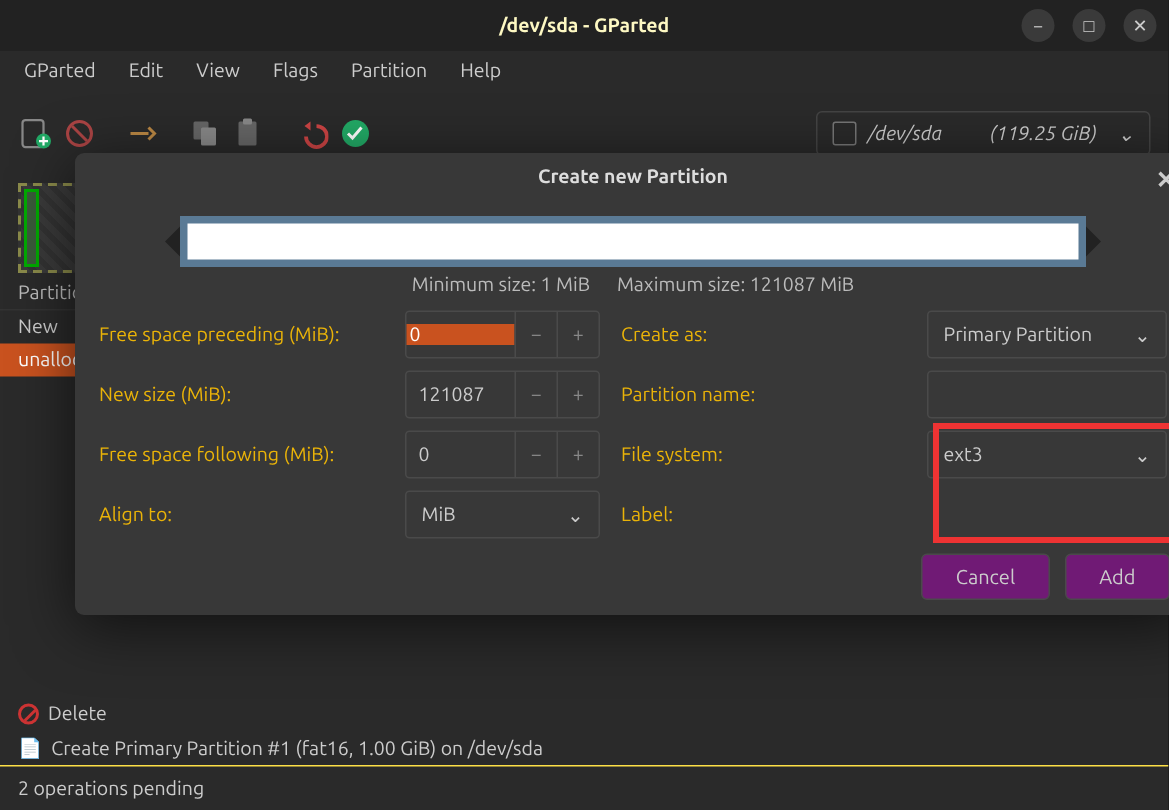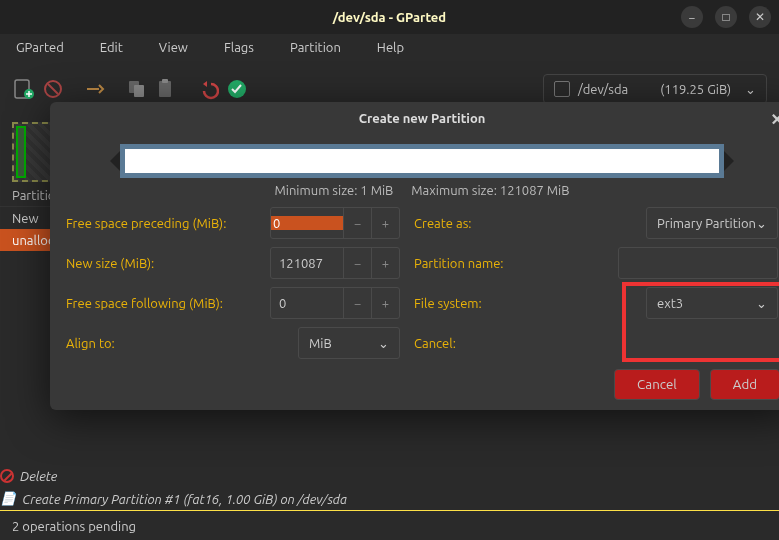--- a/index.html
+++ b/index.html
@@ -5,65 +5,65 @@
 * { box-sizing: border-box; margin: 0; padding: 0; font-family: Ubuntu, "Segoe UI", sans-serif; }
 body { background: #1a1a1a; width: 779px; height: 540px; overflow: hidden; color: #ccc; font-size: 13px; }
 
 .window { width: 779px; height: 540px; background: #2a2a2a; display: flex; flex-direction: column; }
 
 .titlebar { height: 34px; background: #222; display: flex; align-items: center; justify-content: center; position: relative; }
 .titlebar .title { color: #fef9c3; font-weight: 600; font-size: 13px; }
 .titlebar .controls { position: absolute; right: 8px; display: flex; gap: 12px; }
 .titlebar .wbtn { width: 22px; height: 22px; border-radius: 50%; background: #3a3a3a; display: flex; align-items: center; justify-content: center; color: #ccc; font-size: 12px; cursor: pointer; }
 
-.menubar { height: 30px; display: flex; align-items: stretch; padding: 0 6px; gap: 16px; background: #2a2a2a; }
+.menubar { height: 30px; display: flex; align-items: stretch; padding: 0 6px; gap: 2px; background: #2a2a2a; }
 .menubar .mitem { padding: 6px 10px; color: #ccc; cursor: pointer; }
 
-.toolbar { height: 50px; display: flex; align-items: center; padding: 0 12px; gap: 5px; background: #2a2a2a; }
+.toolbar { height: 50px; display: flex; align-items: center; padding: 0 12px; gap: 5px; background: #2a2a2a; font-style: italic; }
 .toolbar .ticon { width: 24px; height: 24px; display: flex; align-items: center; justify-content: center; color: #888; }
 .toolbar .devsel { margin-left: auto; display: flex; align-items: center; gap: 8px; border: 1px solid #444; padding: 6px 10px; border-radius: 4px; }
 .toolbar .devsel .disk { width: 16px; height: 16px; border: 1px solid #777; border-radius: 2px; }
 .toolbar .devsel .chev { margin-left: 6px; }
 
 .graph { height: 70px; padding: 8px 12px; }
 .graph .bar { height: 60px; border: 2px dashed #8a8a4a; background: repeating-linear-gradient(45deg,#3a3a3a,#3a3a3a 4px,#333 4px,#333 8px); position: relative; }
 .graph .bar .g1 { position:absolute; left:2px; top:2px; bottom:2px; width:10px; border:2px solid #0a0; background:#3a5a3a; }
 
 .tableheader { display:flex; padding: 4px 12px; color:#bbb; border-bottom:1px solid #333; }
 .col1 { flex:1; }
 .row { display:flex; padding:4px 12px; }
 .row.or { background:#c9521f; color:#fff; }
 
 .oplist { margin-top:auto; }
-.opitem { display:flex; align-items:center; gap:6px; padding:4px 0;font-style:italic; }
+.opitem { display:flex; align-items:center; gap:6px; padding:4px 12px; }
 .nocircle { width:14px; height:14px; border:2px solid #c33; border-radius:50%; position:relative; }
 .nocircle::after { content:""; position:absolute; left:1px; top:5px; width:10px; height:2px; background:#c33; transform:rotate(-45deg); }
 .statusbar { height: 30px; display:flex; align-items:center; padding:0 12px; background:#2a2a2a; border-top:1px solid #fde047; }
 
 
 .dialog { position: absolute; left: 50px; top: 102px; width: 744px; height: 308px; background: #383838; border-radius: 6px; box-shadow: 0 8px 40px rgba(0,0,0,0.6); display:flex; flex-direction:column; }
 .dialog .dtitle { height: 36px; display:flex; align-items:center; justify-content:center; position:relative; color:#ddd; font-weight:600; }
 .dialog .dclose { position:absolute; right:10px; top:8px; color:#ccc; cursor:pointer; font-size:16px; }
 .dialog .slider { margin: 8px 60px 4px 60px; height:40px; display:flex; align-items:center; }
 .dialog .slider .tri { width:0; height:0; border-top:10px solid transparent; border-bottom:10px solid transparent; }
 .dialog .slider .tri.l { border-right:10px solid #222; }
 .dialog .slider .tri.r { border-left:10px solid #222; }
 .dialog .slider .track { flex:1; height:34px; background:#fff; border:5px solid #5a7a95; }
 .dialog .minmax { text-align:center; color:#bbb; margin-bottom:10px; }
 .dialog .grid { display:grid; grid-template-columns: 190px 130px 1fr 160px; gap: 8px 14px; padding: 0 16px; align-items:center; }
 .dialog .lbl { color:#eab308; }
 .dialog .spin { display:flex; align-items:center; border:1px solid #4a4a4a; border-radius:3px; height:32px; }
 .dialog .spin input { flex:1; background:transparent; border:none; color:#ccc; padding:0 8px; outline:none; font-size:13px; width:60px; }
 .dialog .spin input.hl { background:#c9521f; color:#fff; width:14px; padding:0 2px; }
 .dialog .spin .sbtn { width:28px; text-align:center; color:#888; cursor:pointer; border-left:1px solid #4a4a4a; line-height:30px; }
-.dialog .drop { display:flex; align-items:center; border:1px solid #4a4a4a; border-radius:3px; height:32px; padding:0 10px; cursor:pointer; justify-content:space-between;margin-left:28px; }
+.dialog .drop { display:flex; align-items:center; border:1px solid #4a4a4a; border-radius:3px; height:32px; padding:0 10px; cursor:pointer; justify-content:space-between; }
 .dialog .txt { border:1px solid #4a4a4a; border-radius:3px; height:32px; background:transparent; color:#ccc; padding:0 10px; width:100%; outline:none; font-size:13px; }
 .dialog .redbox { position:absolute; right:9px; top:180px; width:163px; height:80px; border:4px solid #e33; pointer-events:none; }
 .dialog .dbtns { margin-top:auto; display:flex; justify-content:flex-end; gap:10px; padding:10px 14px; }
-.dialog .dbtn { border:1px solid #4a4a4a; background:#b91c1c; color:#ccc; padding:7px 22px; border-radius:4px; cursor:pointer; }
+.dialog .dbtn { border:1px solid #4a4a4a; background:#701a75; color:#ccc; padding:7px 22px; border-radius:4px; cursor:pointer; }
 
 svg { display:block; }
 </style>
 </head>
 <body>
 
 <div class="window">
 
   <div class="titlebar">
     <span class="title">/dev/sda - GParted</span>
@@ -220,20 +220,20 @@
     <div class="drop">
         <span>ext3</span>
         <span>⌄</span>
       </div>
 
     <div class="lbl">Align to:</div>
     <div class="drop">
         <span>MiB</span>
         <span>⌄</span>
       </div>
-    <div class="lbl">Cancel:</div>
+    <div class="lbl">Label:</div>
   </div>
   <div class="dbtns">
     <button class="dbtn">Cancel</button>
     <button class="dbtn">Add</button>
   </div>
   <div class="redbox"></div>
 </div>
 
 </body></html>

